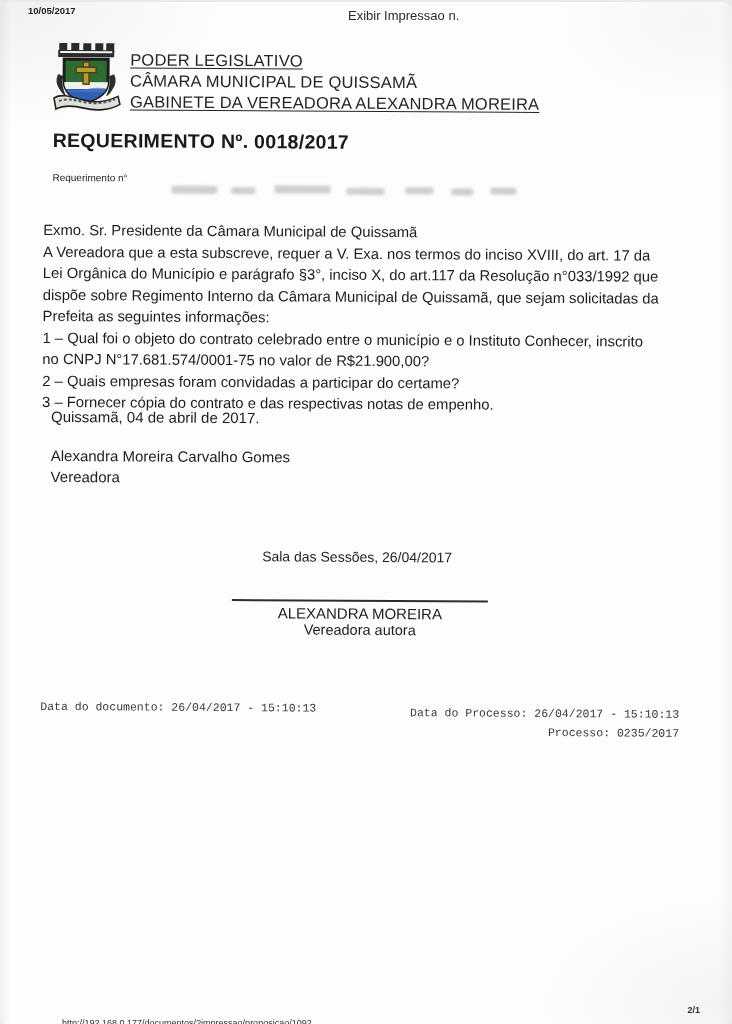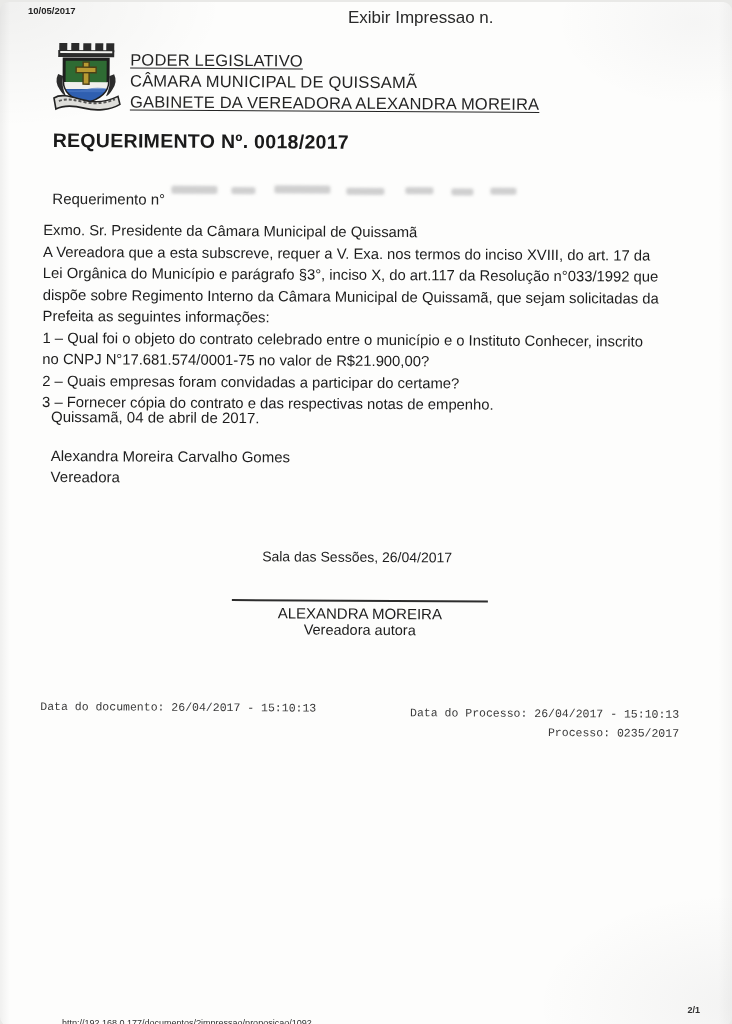--- a/index.html
+++ b/index.html
@@ -17,34 +17,34 @@
   .scan-overlay{position:absolute;inset:0;pointer-events:none;}
   .scan-overlay.edge{background:linear-gradient(90deg, rgba(0,0,0,0.05), rgba(0,0,0,0) 10px),
                                 linear-gradient(270deg, rgba(0,0,0,0.03), rgba(0,0,0,0) 14px);}
   .scan-overlay.corner{background:radial-gradient(ellipse 320px 180px at 0% 0%, rgba(0,0,0,0.05), rgba(0,0,0,0) 70%),
                                   radial-gradient(ellipse 280px 160px at 100% 98%, rgba(60,60,70,0.05), rgba(0,0,0,0) 70%),
                                   radial-gradient(ellipse 200px 120px at 95% 2%, rgba(60,60,70,0.04), rgba(0,0,0,0) 70%);}
   .abs{position:absolute;white-space:nowrap;}
 
   
   .print-date{left:28px;top:3px;font-size:9.5px;font-weight:700;color:#232323;}
-  .print-title{left:348px;top:6px;font-size:17px;color:#2a2a2a;}
+  .print-title{left:348px;top:6px;font-size:13px;color:#2a2a2a;}
   .footer-url{left:30px;top:1016px;font-size:9px;color:#2f2f2f;padding-left:32px;}
   .footer-page{right:32px;top:1003px;font-size:9px;font-weight:700;color:#2f2f2f;}
 
   
   .doc-tilt{position:absolute;inset:0;transform:rotate(0.35deg);transform-origin:60px 90px;}
 
   .logo{left:50px;top:38px;width:72px;height:72px;}
   .org-block{left:130px;top:47px;line-height:21px;color:#242424;}
   .org-line{font-size:16.5px;letter-spacing:0.2px;white-space:nowrap;}
   .org-line.u{text-decoration:underline;text-underline-offset:2px;}
 
   .doc-title{left:53px;top:127px;font-size:19.5px;font-weight:700;letter-spacing:0.3px;color:#1a1a1a;}
-  .req-line{left:53px;top:188px;font-size:15px;color:#222;}
+  .req-line{left:53px;top:170px;font-size:10px;color:#222;}
   .ghost{left:172px;top:175px;width:400px;height:18px;}
   .ghost span{display:inline-block;background:rgba(110,110,112,0.32);filter:blur(1.6px);border-radius:2px;vertical-align:middle;}
 
   .body-block{left:44px;top:218px;font-size:14.8px;line-height:21.5px;color:#1c1c1c;}
   .body-line{white-space:nowrap;}
 
   .place-date{left:53px;top:406px;font-size:15px;}
   .author-block{left:53px;top:443px;font-size:15px;line-height:21px;}
   .session-line{left:265px;top:545px;font-size:14px;}
 

